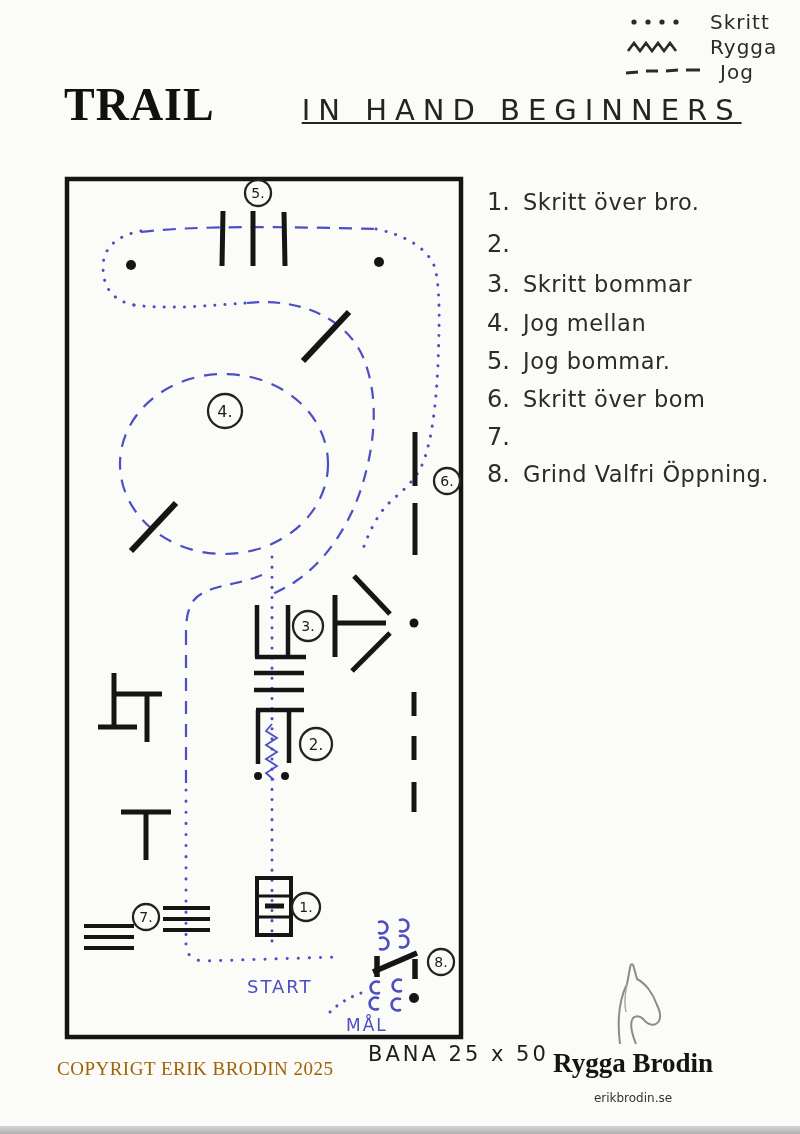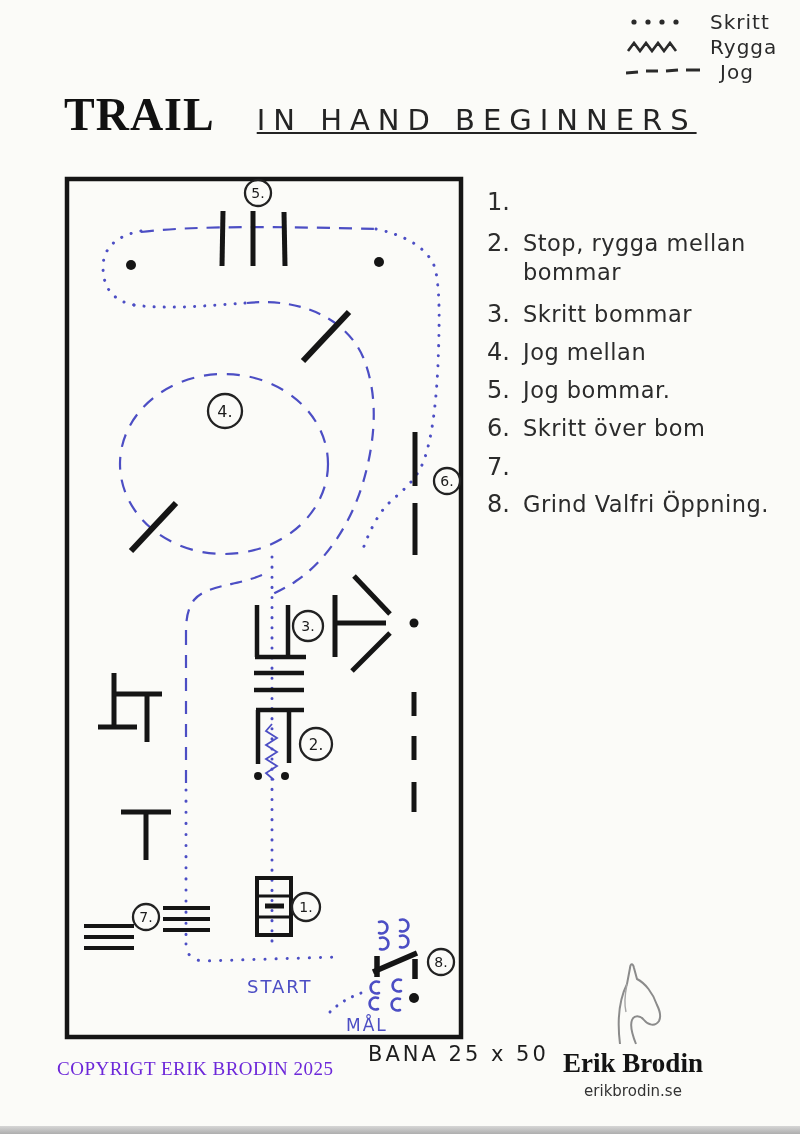--- a/index.html
+++ b/index.html
@@ -11,52 +11,52 @@
   .abs{position:absolute;}
 
   
   .legend{top:10px;left:626px;width:200px;}
   .legend-row{display:flex;align-items:center;height:24px;margin-bottom:1px;}
   .legend-sym{width:84px;display:flex;align-items:center;}
   .legend-label{font-size:20px;letter-spacing:1px;color:#2a2a2a;}
   .legend-row.r2 .legend-label{margin-left:10px;}
 
   
-  .title-row{top:88px;left:64px;display:flex;align-items:baseline;}
+  .title-row{top:78px;left:64px;display:flex;align-items:baseline;gap:45px;}
   .title-printed{
     font-family:"Liberation Serif","DejaVu Serif",serif;
     font-weight:700;font-size:46px;letter-spacing:1px;color:#111;
   }
   .title-hand{
     margin-left:42px;font-size:29px;letter-spacing:8px;color:#242424;text-decoration:underline;
   }
 
   
   .instructions{top:188px;left:487px;width:300px;}
   .instr{display:flex;margin-bottom:9px;}
   .instr .num{width:36px;flex:0 0 36px;font-size:24px;color:#2b2b2b;}
   .instr .txt{font-size:22.5px;line-height:1.3;letter-spacing:0.5px;color:#2b2b2b;}
   .instr.i2{margin-bottom:12px;}
   .instr.i1{margin-bottom:13px;}
 
   
   .copyright{
     top:1058px;left:57px;
     font-family:"Liberation Serif","DejaVu Serif",serif;
-    font-size:19px;letter-spacing:0.5px;color:#6d28d9;
+    font-size:19px;letter-spacing:0.5px;color:#a16207;
   }
   .bana{top:1042px;left:368px;font-size:21px;letter-spacing:3px;color:#1d1d1d;}
 
   
   .logo{top:958px;left:548px;width:170px;text-align:center;}
   .logo-name{
     font-family:"Liberation Serif","DejaVu Serif",serif;
     font-weight:700;font-size:27px;color:#141414;line-height:1;
   }
-  .logo-url{font-size:15px;color:#333;margin-top:5px;}
+  .logo-url{font-size:12px;color:#333;margin-top:14px;}
 
   .bottom-strip{
     left:0;bottom:0;width:800px;height:8px;
     background:linear-gradient(#d6d6d6,#aeaeae);
   }
 
   svg text{font-family:"DejaVu Sans",sans-serif;}
 </style>
 </head>
 <body>
@@ -269,24 +269,24 @@
 </div>
 
 <div class="abs title-row">
   <span class="title-printed">TRAIL</span>
   <span class="title-hand">IN HAND BEGINNERS</span>
 </div>
 
 <div class="abs instructions">
   <div class="instr i1">
     <span class="num">1.</span>
+    <span class="txt">Skritt över bro.</span>
   </div>
   <div class="instr i2">
     <span class="num">2.</span>
-    <span class="txt">Stop, rygga mellan bommar</span>
   </div>
   <div class="instr i3">
     <span class="num">3.</span>
     <span class="txt">Skritt bommar</span>
   </div>
   <div class="instr i4">
     <span class="num">4.</span>
     <span class="txt">Jog mellan</span>
   </div>
   <div class="instr i5">
@@ -307,17 +307,17 @@
 </div>
 
 <div class="abs copyright">COPYRIGT ERIK BRODIN 2025</div>
 <div class="abs bana">BANA 25 x 50</div>
 
 <div class="abs logo">
   <svg width="74" height="88" viewBox="0 0 74 88">
     <path d="M24,86 C21,62 23,42 31,26 L34,10 C34.5,5 37,5 38,10 L41,21 C49,25 57,35 61,47 C64,53 65,59 63,63 C59,69 52,67 48,62 C44,57 38,57 36,62 C34,67 36,76 40,86" fill="none" stroke="#8b8b8b" stroke-width="2"></path>
     <path d="M31,26 C29,36 28,46 30,54" fill="none" stroke="#a5a5a5" stroke-width="1.4"></path>
   </svg>
-  <div class="logo-name">Erik Brodin</div>
+  <div class="logo-name">Rygga Brodin</div>
   <div class="logo-url">erikbrodin.se</div>
 </div>
 
 <div class="abs bottom-strip"></div>
 
 </body></html>

